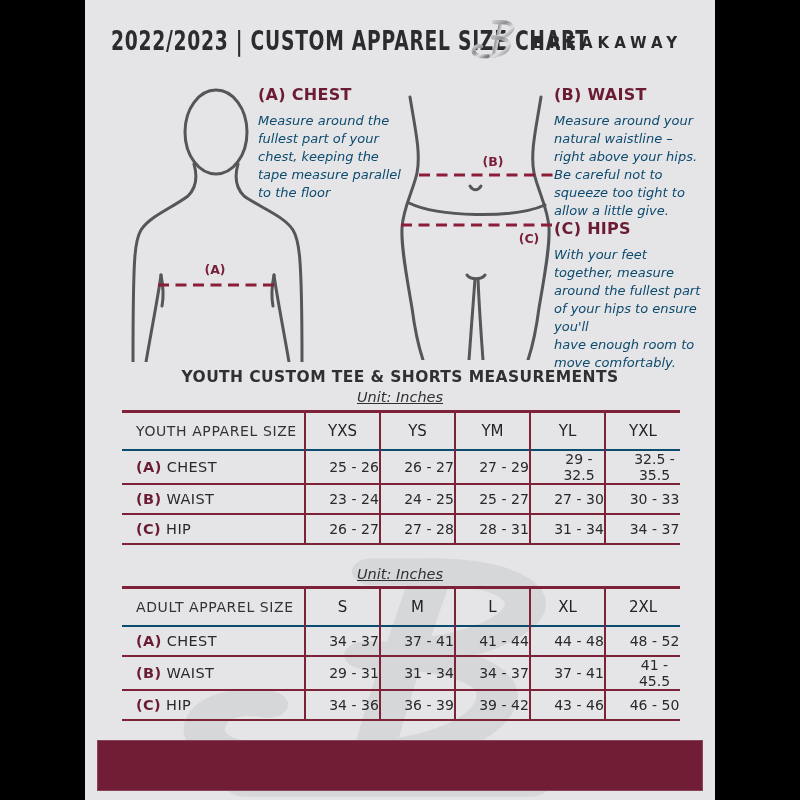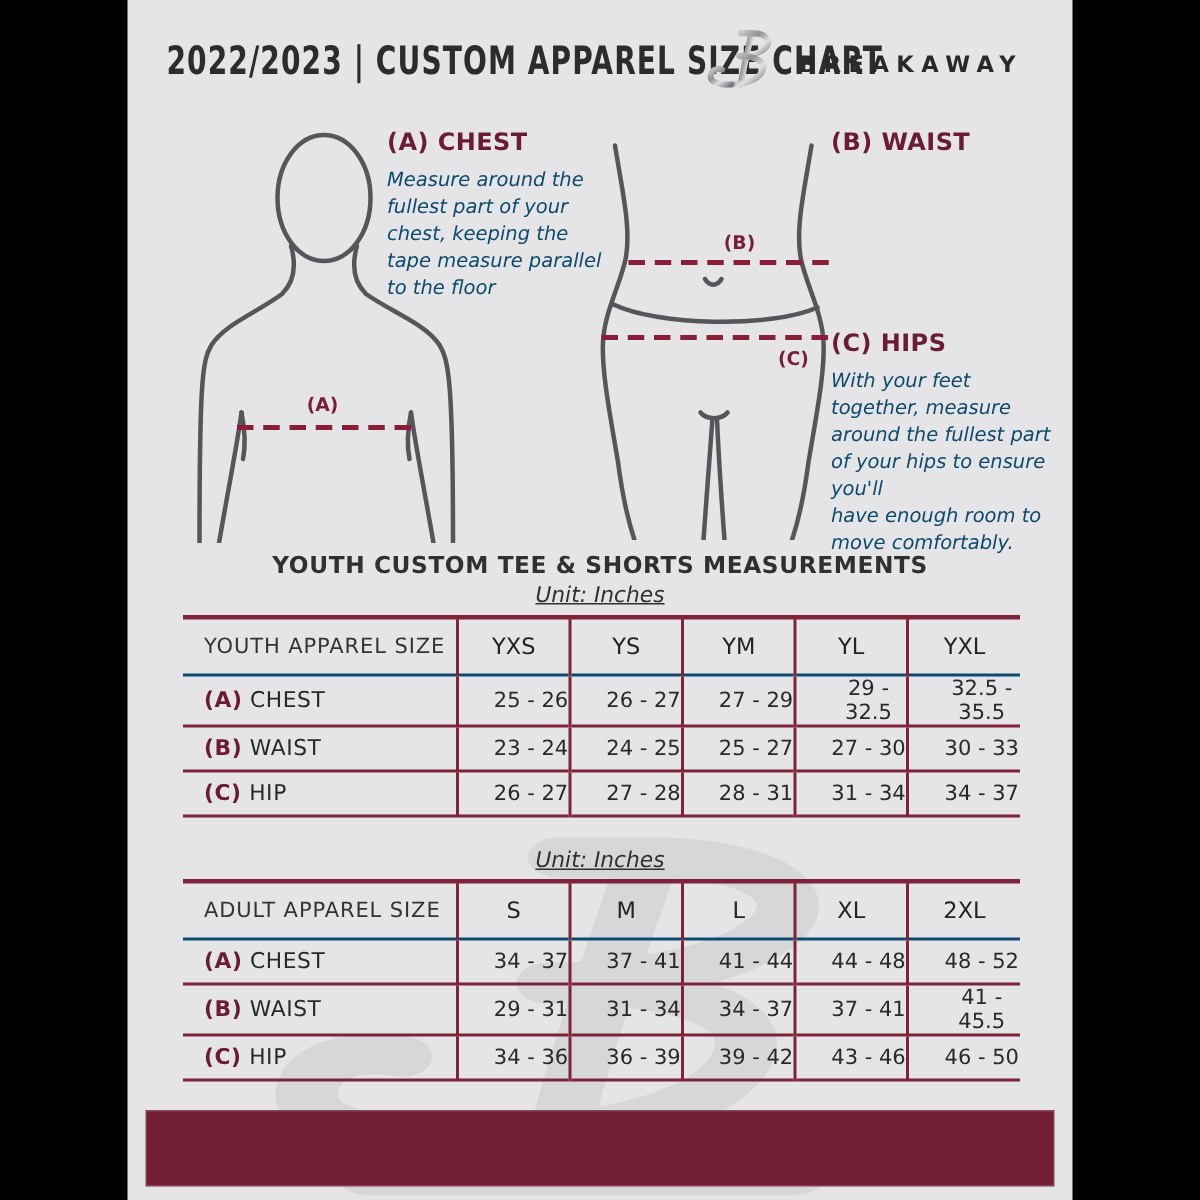--- a/index.html
+++ b/index.html
@@ -116,20 +116,26 @@
     <div class="inst inst-a">
       <h3>(A) CHEST</h3>
       <p>Measure around the
 fullest part of your
 chest, keeping the
 tape measure parallel
 to the floor</p>
     </div>
     <div class="inst inst-b">
       <h3>(B) WAIST</h3>
+      <p>Measure around your
+natural waistline –
+right above your hips.
+Be careful not to
+squeeze too tight to
+allow a little give.</p>
     </div>
     <div class="inst inst-c">
       <h3>(C) HIPS</h3>
       <p>With your feet
 together, measure
 around the fullest part
 of your hips to ensure
 you'll
 have enough room to
 move comfortably.</p>

